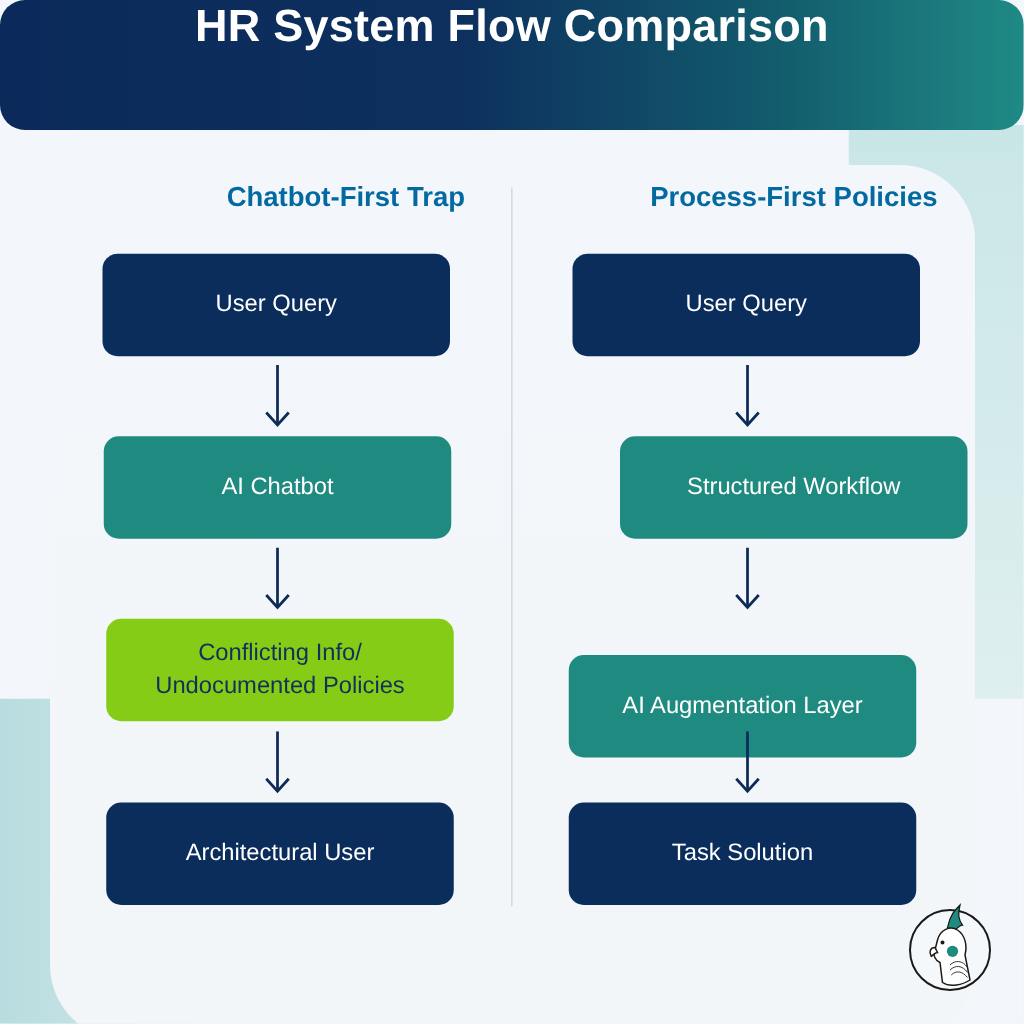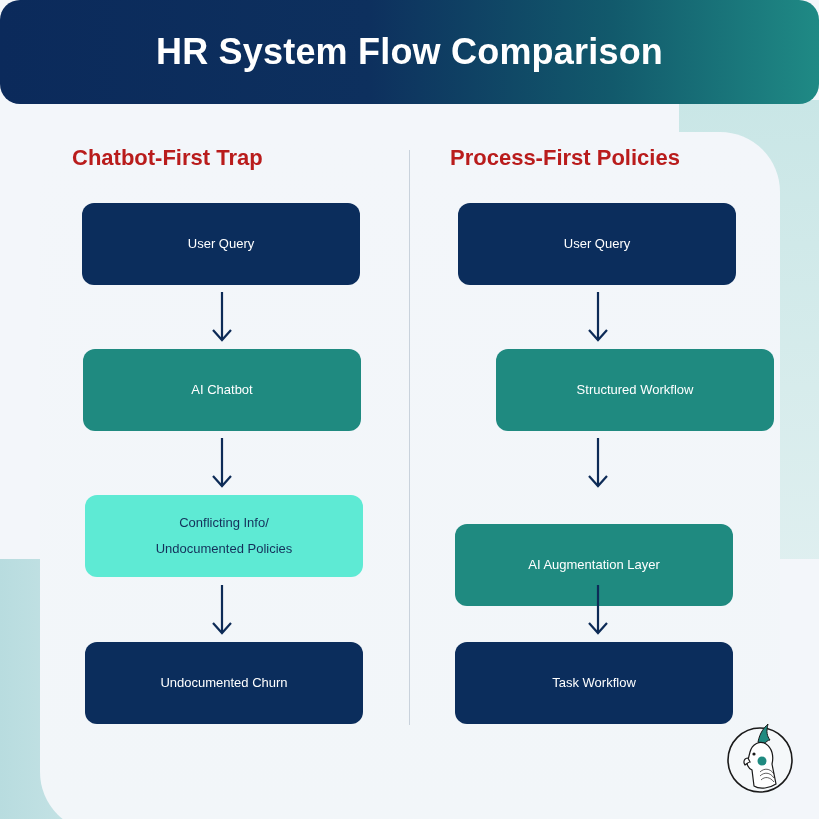--- a/index.html
+++ b/index.html
@@ -19,42 +19,42 @@
   .panel {
     position:absolute; left:40px; top:132px; width:740px; height:700px;
     background:linear-gradient(180deg,#f3f6fa 0%, #f2f6f9 100%);
     border-radius:60px;
   }
   .header {
     position:absolute; left:0; top:0; width:819px; height:104px;
     border-radius:0 0 20px 20px;
     background:linear-gradient(90deg,#0b2a5b 0%, #0d305e 45%, #125a6c 75%, #1f8a85 100%);
     border-top-left-radius:20px; border-top-right-radius:20px;
-    display:flex; align-items:center; justify-content:center;
+    display:flex; justify-content:center;
   }
   .header h1 {
     margin:0; color:#ffffff; font-size:36px; font-weight:700;
     letter-spacing:0.2px;
   }
   .divider {
     position:absolute; left:409px; top:150px; width:1px; height:575px;
     background:#c9d2dc;
   }
   .col-title {
-    position:absolute; top:145px; width:300px; text-align:left;
-    color:#b91c1c; font-size:22px; font-weight:700;
+    position:absolute; top:145px; width:300px; text-align:right;
+    color:#0369a1; font-size:22px; font-weight:700;
   }
   .box {
     position:absolute; width:278px; height:82px; border-radius:12px;
     display:flex; align-items:center; justify-content:center; text-align:center;
-    font-size:13px; line-height:26px; color:#ffffff;
+    font-size:19px; line-height:26px; color:#ffffff;
   }
   .navy { background:#0b2d5c; }
   .teal { background:#1f8a80; }
-  .gray { background:#5eead4; color:#14305a; }
+  .gray { background:#84cc16; color:#14305a; }
   .arrow {
     position:absolute; width:20px; height:50px;
   }
   .logo {
     position:absolute; left:724px; top:722px; width:72px; height:72px;
   }
 </style>
 </head>
 <body>
 
@@ -86,21 +86,21 @@
 </svg>
 <div class="box gray" style="left:85px; top:495px; white-space:pre-line;">
   <span style="white-space:pre-line;">Conflicting Info/
 Undocumented Policies</span>
 </div>
 <svg class="arrow" style="left:212px; top:585px;" viewBox="0 0 20 50">
   <line x1="10" y1="0" x2="10" y2="48" stroke="#0d2b57" stroke-width="2.2"></line>
   <polyline points="1,38 10,48 19,38" fill="none" stroke="#0d2b57" stroke-width="2.2"></polyline>
 </svg>
 <div class="box navy" style="left:85px; top:642px;">
-  <span>Undocumented Churn</span>
+  <span>Architectural User</span>
 </div>
 
 <div class="col-title" style="left:450px;">Process-First Policies</div>
 
 <div class="box navy" style="left:458px; top:203px;">
   <span>User Query</span>
 </div>
 <svg class="arrow" style="left:588px; top:292px;" viewBox="0 0 20 50">
   <line x1="10" y1="0" x2="10" y2="48" stroke="#0d2b57" stroke-width="2.2"></line>
   <polyline points="1,38 10,48 19,38" fill="none" stroke="#0d2b57" stroke-width="2.2"></polyline>
@@ -113,21 +113,21 @@
   <polyline points="1,38 10,48 19,38" fill="none" stroke="#0d2b57" stroke-width="2.2"></polyline>
 </svg>
 <div class="box teal" style="left:455px; top:496px;margin-top:28px;">
   <span>AI Augmentation Layer</span>
 </div>
 <svg class="arrow" style="left:588px; top:585px;" viewBox="0 0 20 50">
   <line x1="10" y1="0" x2="10" y2="48" stroke="#0d2b57" stroke-width="2.2"></line>
   <polyline points="1,38 10,48 19,38" fill="none" stroke="#0d2b57" stroke-width="2.2"></polyline>
 </svg>
 <div class="box navy" style="left:455px; top:642px;">
-  <span>Task Workflow</span>
+  <span>Task Solution</span>
 </div>
 
 <svg class="logo" viewBox="0 0 72 72">
   <circle cx="36" cy="38" r="32" fill="#f5f8fa" stroke="#1a1a1a" stroke-width="1.6"></circle>
   <path d="M34 20 C36 10 40 6 44 2 C42 10 43 14 46 18 C44 18 42 20 40 22 Z" fill="#1f8a80" stroke="#1a1a1a" stroke-width="1"></path>
   <path d="M26 30 C28 22 36 18 42 22 C48 26 50 34 48 42 L52 62 C46 66 36 68 30 64 L28 48 C24 46 22 42 24 38 Z" fill="#ffffff" stroke="#1a1a1a" stroke-width="1.2"></path>
   <path d="M24 36 C20 36 19 40 21 43 C23 42 24 40 26 40 Z" fill="#ffffff" stroke="#1a1a1a" stroke-width="1.2"></path>
   <circle cx="30" cy="32" r="1.6" fill="#1a1a1a"></circle>
   <circle cx="38" cy="39" r="4.5" fill="#1f8a80"></circle>
   <path d="M36 50 C40 46 46 46 50 52 M36 54 C40 50 46 50 50 56 M37 58 C41 54 46 55 50 60" fill="none" stroke="#1a1a1a" stroke-width="0.7"></path>

